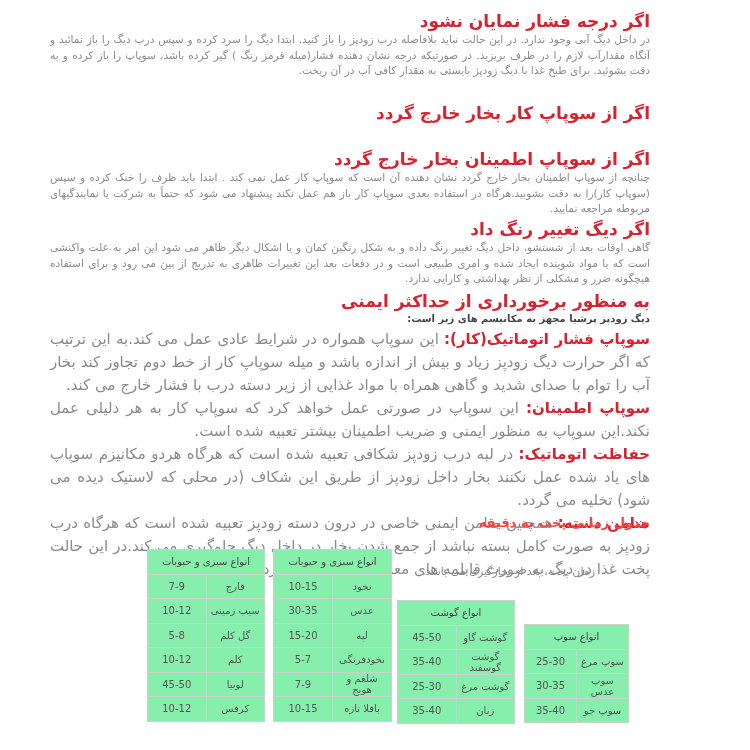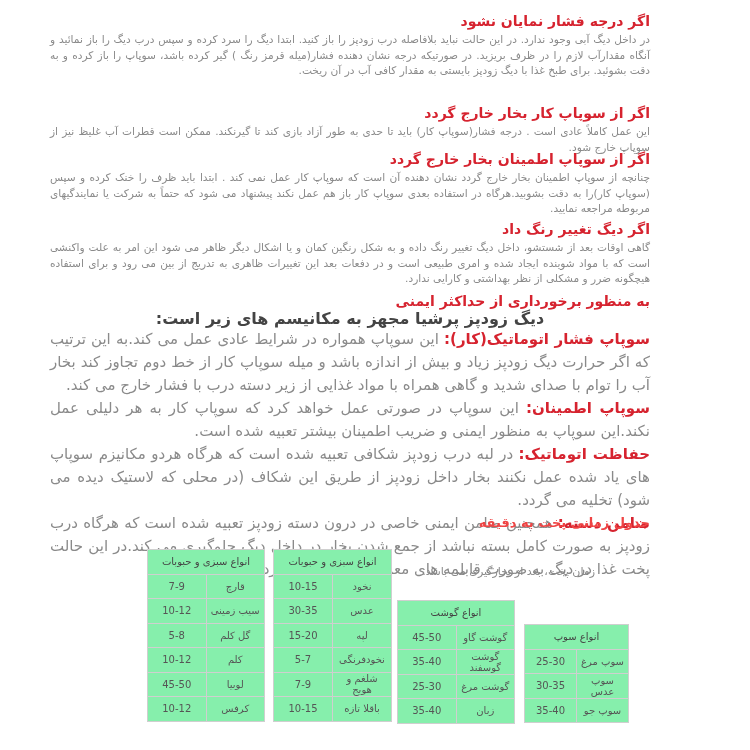--- a/index.html
+++ b/index.html
@@ -1,21 +1,21 @@
 <!DOCTYPE html>
 <html><head>
 <meta charset="utf-8">
 <style>
   html, body { margin: 0; padding: 0; background: #ffffff; }
   body { width: 750px; height: 750px; overflow: hidden; position: relative;
          font-family: "DejaVu Sans", sans-serif; direction: rtl; }
   .section { position: absolute; right: 100px; width: 600px; }
-  .heading { color: #d6232f; font-size: 14px; font-weight: bold; margin: 0; line-height: 18px; }
+  .heading { color: #d6232f; font-size: 17px; font-weight: bold; margin: 0; line-height: 18px; }
   .para { color: #8a8a8a; font-size: 10.6px; line-height: 15.5px; margin: 2px 0 0 0; text-align: justify; }
-  .subhead { color: #444; font-size: 16px; font-weight: bold; line-height: 18px; margin: 0; text-align: center; }
+  .subhead { color: #444; font-size: 10px; font-weight: bold; line-height: 18px; margin: 0; }
   .mech { color: #8a8a8a; font-size: 15px; line-height: 23px; margin: 0; text-align: justify; }
   .mech .term { color: #d6232f; font-weight: bold; }
   .table-title { position: absolute; right: 100px; top: 515px; color: #ef4444; font-size: 13px; font-weight: bold; }
   .note { position: absolute; right: 155px; top: 565px; color: #8a8a8a; font-size: 11px; }
   table.tt { position: absolute; border-collapse: collapse; font-size: 10px; color: #555; background: #86efac; }
   table.tt td, table.tt th { border: 1px solid #cfcfcf; text-align: center; height: 23.5px; padding: 0 2px; font-weight: normal; }
   table.tt th { color: #444; }
   #t-veg2 { left: 147px; top: 549px; width: 118px; }
   #t-veg1 { left: 273px; top: 549px; width: 119px; }
   #t-meat { left: 397px; top: 600px; width: 118px; }
@@ -25,21 +25,20 @@
 </head>
 <body>
 
 <div class="section" style="top:12px;">
   <h3 class="heading">اگر درجه فشار نمایان نشود</h3>
   <p class="para">در داخل دیگ آبی وجود ندارد. در این حالت نباید بلافاصله درب زودپز را باز کنید. ابتدا دیگ را سرد کرده و سپس درب دیگ را باز نمائید و آنگاه مقدارآب لازم را در ظرف بریزید. در صورتیکه درجه نشان دهنده فشار(میله قرمز رنگ ) گیر کرده باشد، سوپاپ را باز کرده و به دقت بشوئید. برای طبخ غذا با دیگ زودپز بایستی به مقدار کافی آب در آن ریخت.</p>
 </div>
 
 <div class="section" style="top:104px;">
   <h3 class="heading">اگر از سوپاپ کار بخار خارج گردد</h3>
-  <p class="para">این عمل کاملاً عادی است . درجه فشار(سوپاپ کار) باید تا حدی به طور آزاد بازی کند تا گیرنکند. ممکن است قطرات آب غلیظ نیز از سوپاپ خارج شود.</p>
 </div>
 
 <div class="section" style="top:150px;">
   <h3 class="heading">اگر از سوپاپ اطمینان بخار خارج گردد</h3>
   <p class="para">چنانچه از سوپاپ اطمینان بخار خارج گردد نشان دهنده آن است که سوپاپ کار عمل نمی کند . ابتدا باید ظرف را خنک کرده و سپس (سوپاپ کار)را به دقت بشوبید.هرگاه در استفاده بعدی سوپاپ کار باز هم عمل نکند پیشنهاد می شود که حتماً به شرکت یا نمایندگیهای مربوطه مراجعه نمایید.</p>
 </div>
 
 <div class="section" style="top:220px;">
   <h3 class="heading">اگر دیگ تغییر رنگ داد</h3>
   <p class="para">گاهی اوقات بعد از شستشو، داخل دیگ تغییر رنگ داده و به شکل رنگین کمان و یا اشکال دیگر ظاهر می شود این امر به علت واکنشی است که با مواد شوینده ایجاد شده و امری طبیعی است و در دفعات بعد این تغییرات ظاهری به تدریج از بین می رود و برای استفاده هیچگونه ضرر و مشکلی از نظر بهداشتی و کارایی ندارد.</p>

